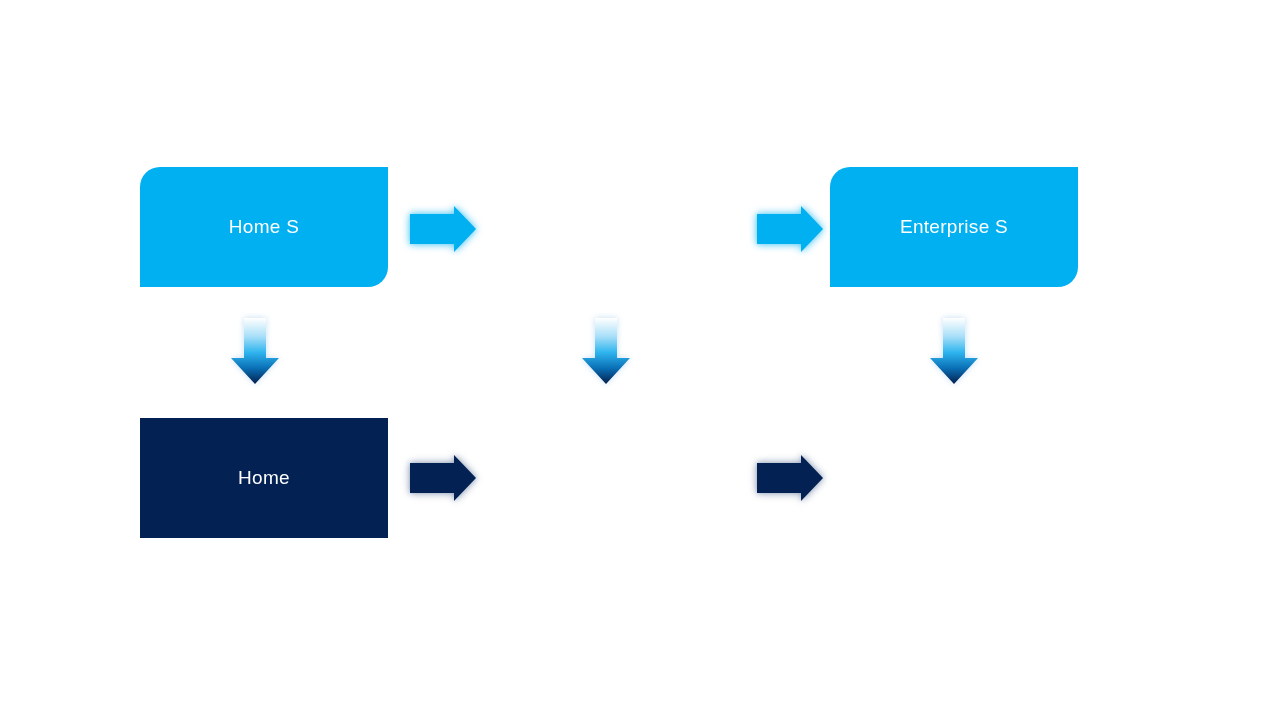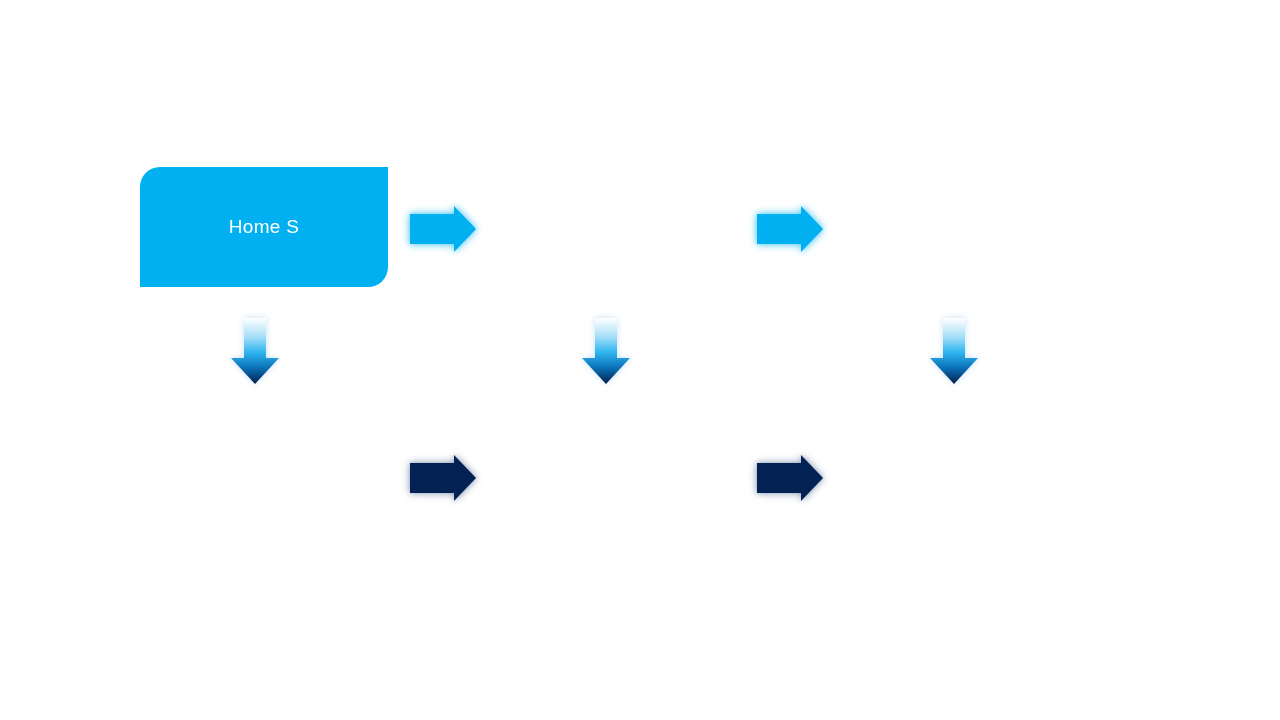--- a/index.html
+++ b/index.html
@@ -81,38 +81,44 @@
   }
 </style>
 </head>
 <body>
 
 <div class="canvas">
 
   <div class="box top-style" style="left:140px">
     <span class="box-label">Home S</span>
   </div>
+  <div class="box top-style" style="left:830px">
+    <span class="box-label">Enterprise S</span>
+  </div>
 
   <div class="arrow-right-wrap glow-light" style="left:410px; top:206px">
     <div class="arrow-right-shape fill-light"></div>
   </div>
   <div class="arrow-right-wrap glow-light" style="left:757px; top:206px">
     <div class="arrow-right-shape fill-light"></div>
   </div>
 
   <div class="arrow-down-wrap" style="left:231px">
     <div class="arrow-down-shape shape" style="background: linear-gradient(rgb(255, 255, 255) 0%, rgb(168, 223, 248) 28%, rgb(47, 181, 239) 52%, rgb(10, 112, 182) 76%, rgb(4, 31, 78) 100%);"></div>
   </div>
   <div class="arrow-down-wrap" style="left:582px">
     <div class="arrow-down-shape shape" style="background: linear-gradient(rgb(255, 255, 255) 0%, rgb(168, 223, 248) 28%, rgb(47, 181, 239) 52%, rgb(10, 112, 182) 76%, rgb(4, 31, 78) 100%);"></div>
   </div>
   <div class="arrow-down-wrap" style="left:930px">
     <div class="arrow-down-shape shape" style="background: linear-gradient(rgb(255, 255, 255) 0%, rgb(168, 223, 248) 28%, rgb(47, 181, 239) 52%, rgb(10, 112, 182) 76%, rgb(4, 31, 78) 100%);"></div>
   </div>
 
+  <div class="box bottom-style" style="left:140px">
+    <span class="box-label">Home</span>
+  </div>
 
   <div class="arrow-right-wrap glow-dark" style="left:410px; top:455px">
     <div class="arrow-right-shape fill-dark"></div>
   </div>
   <div class="arrow-right-wrap glow-dark" style="left:757px; top:455px">
     <div class="arrow-right-shape fill-dark"></div>
   </div>
 
 </div>
 

